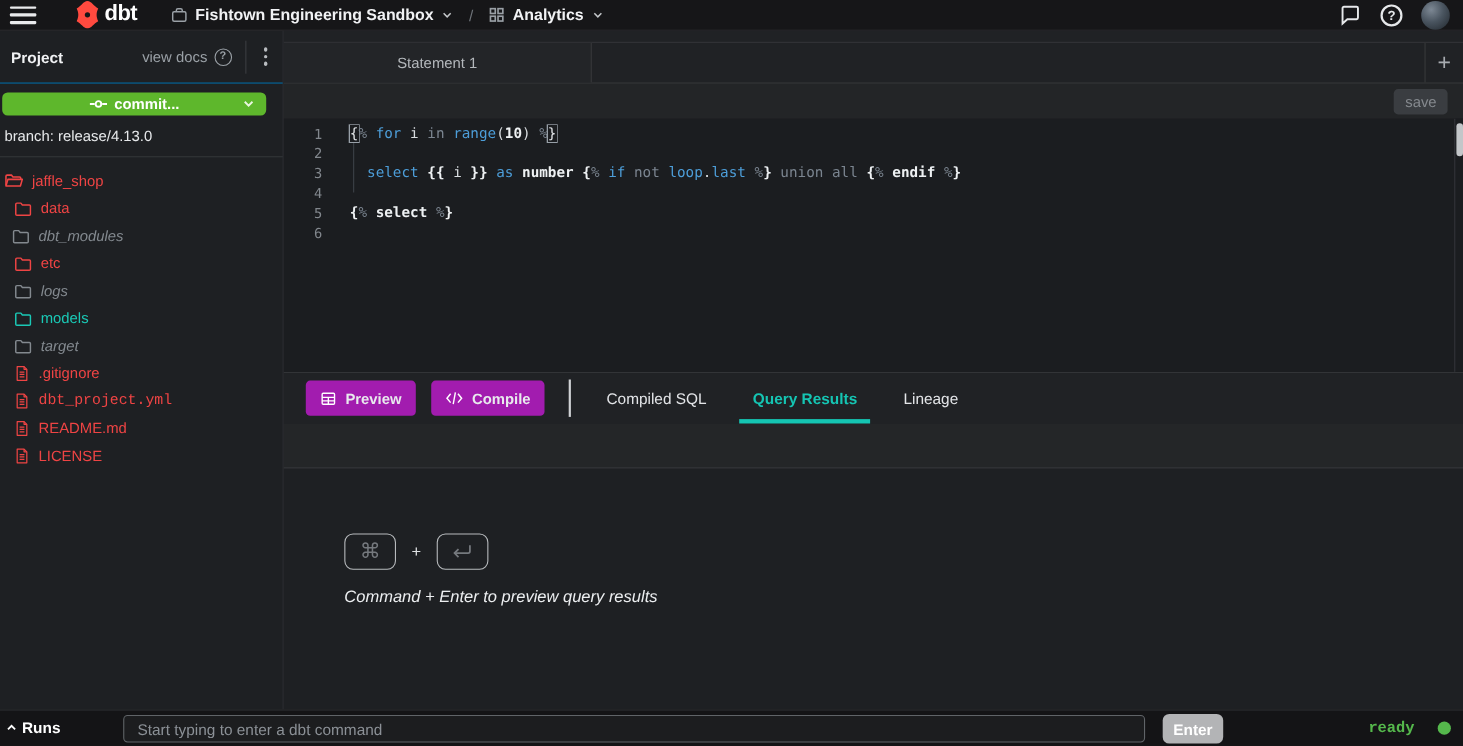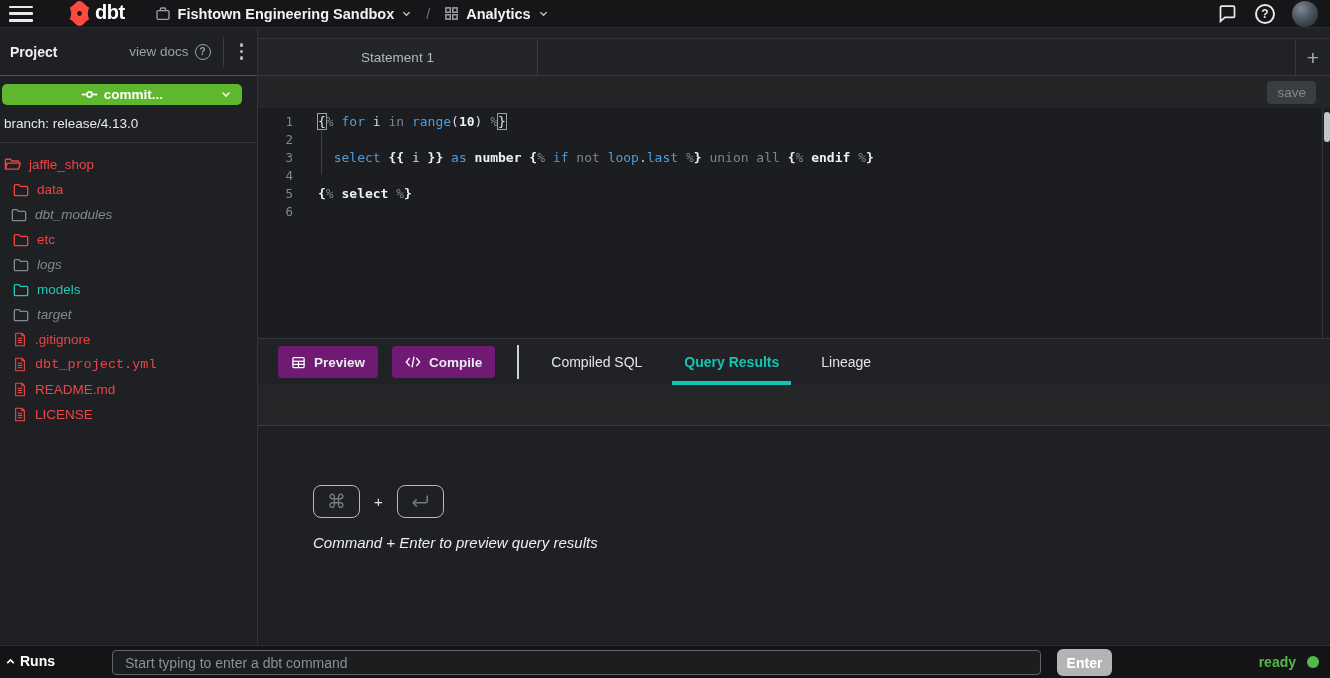--- a/index.html
+++ b/index.html
@@ -60,41 +60,41 @@
   .tok-kw { color:#4d9ed9; }
   .tok-muted { color:#7b8590; }
   .tok-plain { color:#d9dde0; }
   .tok-bold { color:#eef1f3; font-weight:700; }
   .tok-boxed { color:#e3e6e9; box-shadow:0 0 0 1px #98a0a8; }
   .indent-guide { position:absolute; left:11px; top:22px; width:1px; height:45px; background:#3c4248; }
   .ed-scrollbar { position:absolute; right:0; top:0; bottom:0; width:8px; border-left:1px solid #323438; background:#1b1d20; }
   .ed-thumb { position:absolute; right:0.5px; top:4px; width:6px; height:30px; background:#c3c6c9; border-radius:3px; cursor:grab; }
 
   .results-toolbar { height:47px; flex:none; background:#202225; border-top:1px solid #35373a; display:flex; align-items:center; padding-left:20px; }
-  .action-btn { height:29px; padding:16px 13px; margin-right:14px; background:#701a75; border:none; border-radius:4px; color:#e8eaed; font-size:13.5px; font-weight:600; font-family:inherit; display:flex; align-items:center; gap:8px; cursor:pointer; }
+  .action-btn { height:29px; padding:16px 13px; margin-right:14px; background:#a21caf; border:none; border-radius:4px; color:#e8eaed; font-size:13.5px; font-weight:600; font-family:inherit; display:flex; align-items:center; gap:8px; cursor:pointer; }
   .rt-divider { width:2px; height:34px; background:#cfd2d5; margin:0 20px 0 8px; }
   .rtab { position:relative; height:100%; display:flex; align-items:center; padding:0 12px; margin-right:18px; font-size:14px; color:#e3e5e8; cursor:pointer; }
   .rtab.active { color:#15c5b3; font-weight:700; }
   .rtab.active::after { content:''; position:absolute; left:0; right:0; bottom:0; height:4px; background:#15c5b3; }
   .results-subheader { height:41px; flex:none; background:#242628; border-bottom:1px solid #3a3c40; }
   .results-content { flex:1; background:#1e2023; padding:59px 0 0 55px; }
   .keys-row { display:flex; align-items:center; gap:14px; }
   .key-cap { width:47px; height:33px; border:1.5px solid #b7babd; border-radius:8px; display:flex; align-items:center; justify-content:center; color:#75797e; }
   .key-glyph { font-family:"DejaVu Sans", sans-serif; font-size:19px; line-height:1; }
   .plus-sep { color:#e0e2e4; font-size:15px; }
   .hint-text { margin-top:16px; font-style:italic; font-size:15px; color:#eceef0; }
 
   
   .statusbar { position:absolute; left:0; right:0; bottom:0; height:33px; background:#141416; border-top:1px solid #2c2e30; }
   .runs-toggle { position:absolute; left:4px; top:7px; display:flex; align-items:center; gap:3px; cursor:pointer; }
   .runs-label { font-size:14px; font-weight:700; color:#fff; }
   .cmd-input { position:absolute; left:112px; top:4px; width:929px; height:25px; background:#1c1d1f; border:1px solid #606468; border-radius:4px; color:#e8eaec; font-size:14px; font-family:inherit; padding:0 12px; outline:none; }
   .cmd-input::placeholder { color:#8b9096; }
   .enter-btn { position:absolute; left:1057px; top:3px; width:55px; height:27px; background:#b3b4b6; border:none; border-radius:6px; color:#fff; font-size:14px; font-weight:700; font-family:inherit; cursor:pointer; }
-  .ready-wrap { position:absolute; right:11px; top:8px; display:flex; align-items:center; gap:11px; }
+  .ready-wrap { position:absolute; right:11px; top:8px; display:flex; align-items:center; gap:21px;font-family:Liberation Mono, monospace; }
   .ready-label { font-size:14px; font-weight:700; color:#55b84c; }
   .ready-dot { width:12px; height:12px; border-radius:50%; background:#55b84c; }
 </style>
 </head>
 <body>
 
 <div class="app">
 
   <div class="topbar">
     <div class="hamburger">

